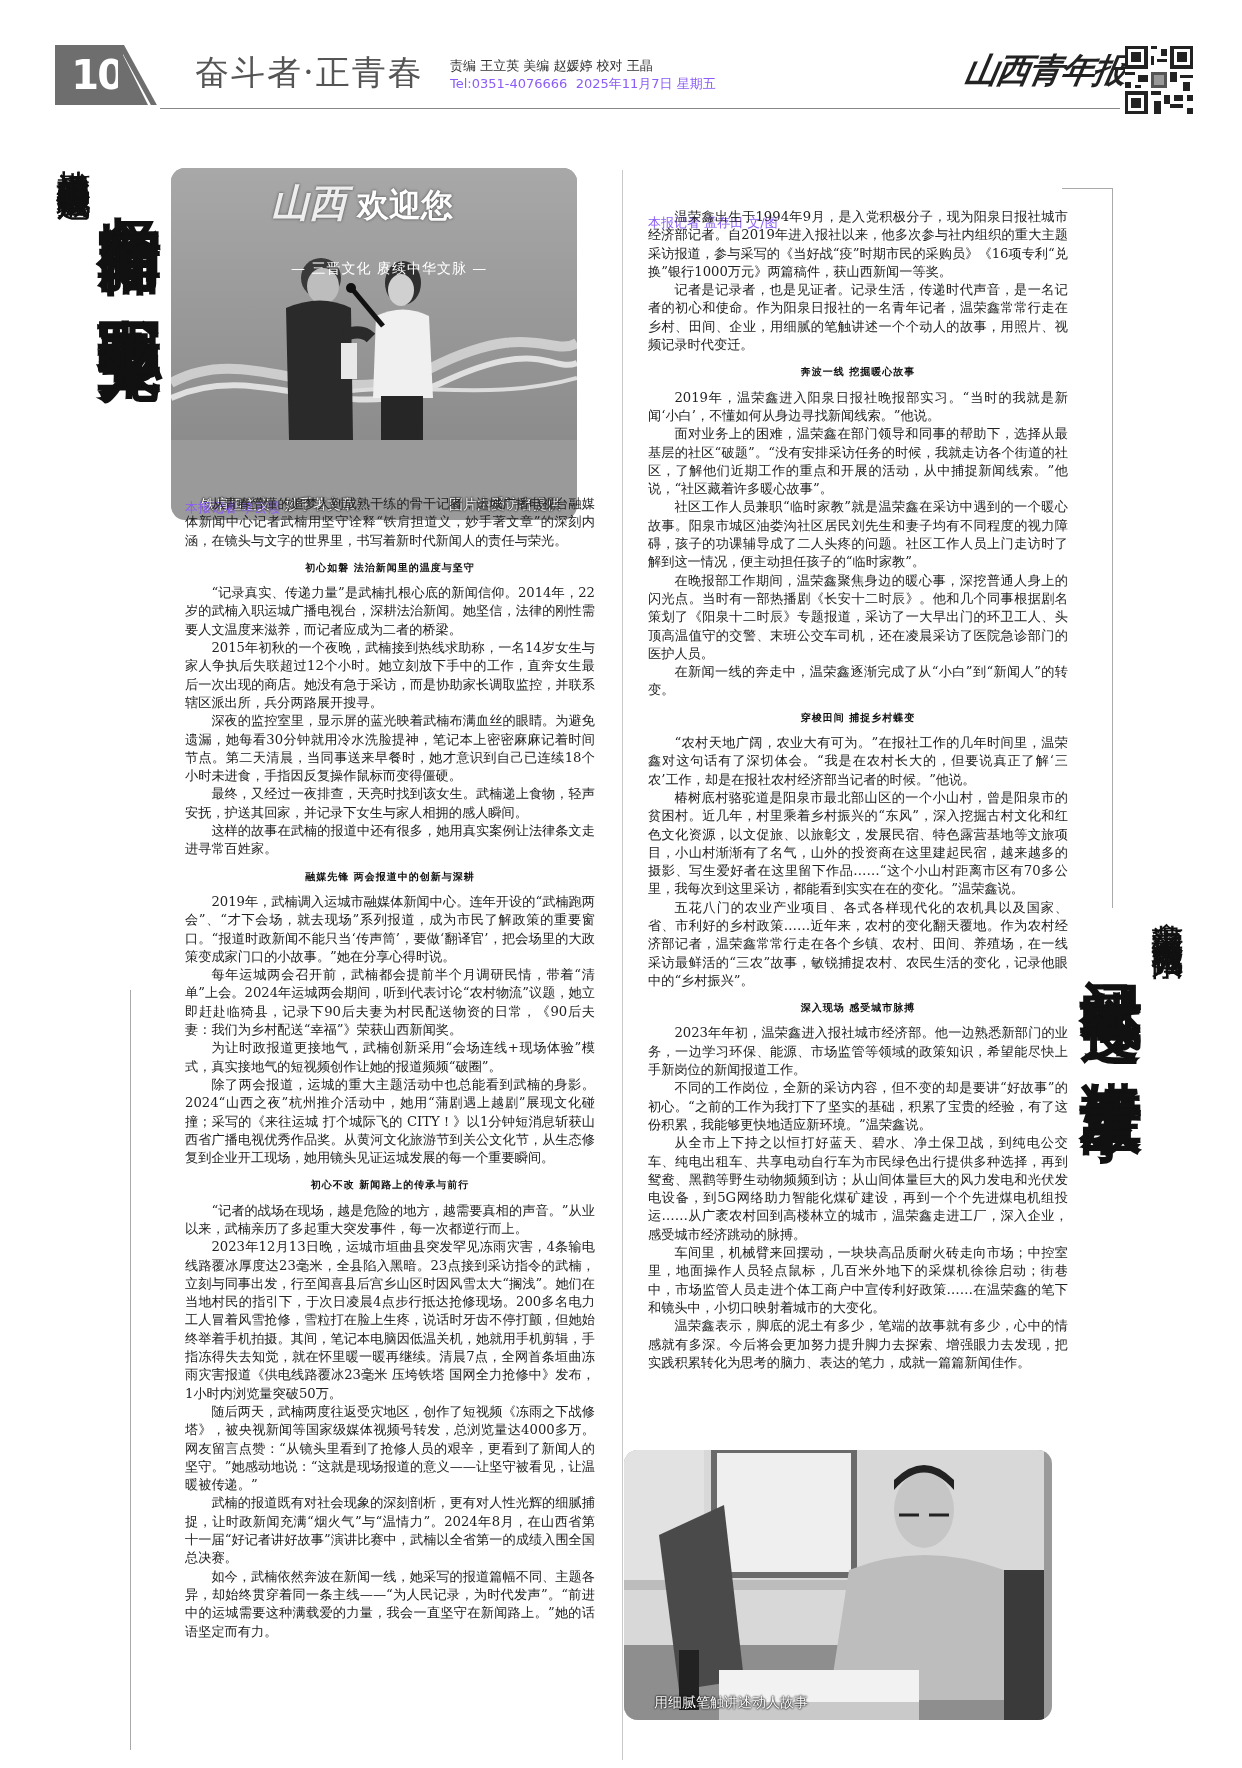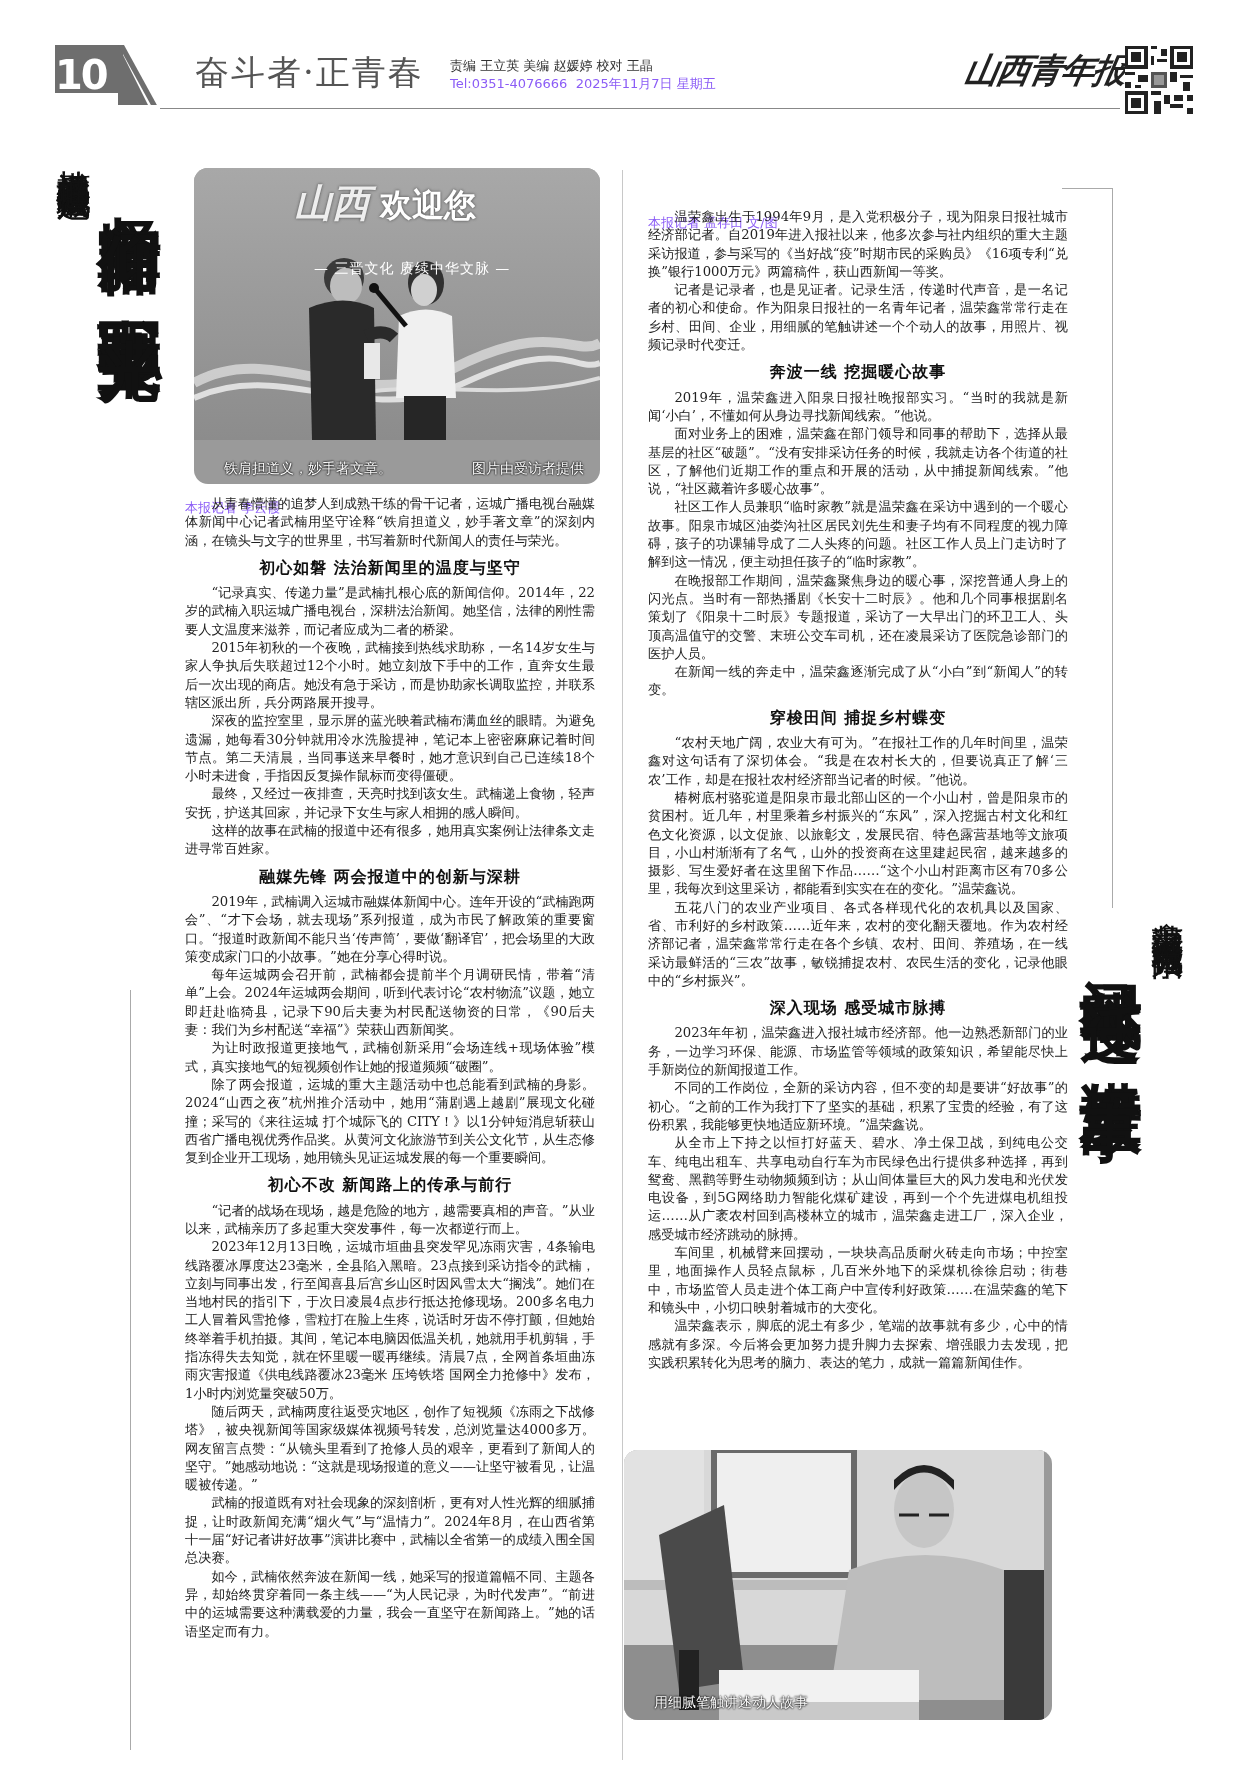--- a/index.html
+++ b/index.html
@@ -1,23 +1,23 @@
 <!DOCTYPE html>
 <html><head>
 <meta charset="utf-8">
 <style>
   html, body { margin:0; padding:0; background:#ffffff; }
   body { width:1242px; height:1768px; position:relative; overflow:hidden; color:#1a1a1a;
          font-family:"DejaVu Serif","Liberation Serif",serif; }
   .abs { position:absolute; }
 
   
-  .page-num { left:55px; top:45px; width:68px; height:48px; background:#6e6e6e; color:#fff;
+  .page-num { left:55px; top:45px; width:68px; height:60px; background:#6e6e6e; color:#fff;
               font-family:"DejaVu Sans","Liberation Sans",sans-serif; font-weight:bold; font-size:40px;
-              line-height:60px; text-align:left; letter-spacing:-2px; }
+              line-height:60px; text-align:right; letter-spacing:-2px; }
   .page-num-slant { left:118px; top:45px; width:40px; height:60px; }
   .section-title { left:175px; top:50px; font-size:34px; color:#555; letter-spacing:2px;
                    font-family:"DejaVu Serif","Liberation Serif",serif;margin-left:20px; }
   .credits { left:450px; top:57px; font-size:13px; color:#333; line-height:18px;
              font-family:"DejaVu Sans","Liberation Sans",sans-serif; }
   .credits .tel { color:#8b5cf6; }
   .logo { left:965px; top:48px; font-size:34px; font-style:italic; font-weight:bold; color:#222;
           font-family:"DejaVu Serif","Liberation Serif",serif; letter-spacing:-2px; transform:skewX(-10deg); }
   .qr { left:1125px; top:45px; width:68px; height:70px; }
   .header-rule { left:160px; top:108px; width:960px; height:1px; background:#888; }
@@ -35,30 +35,30 @@
   .right-head { left:1078px; top:930px; font-size:62px; line-height:66px; font-weight:bold; letter-spacing:4px;
                 font-family:"DejaVu Sans","Liberation Sans",sans-serif; color:#111; }
   .right-vrule { left:1112px; top:188px; width:1px; height:720px; background:#aaa; }
   .right-hrule { left:1062px; top:188px; width:50px; height:1px; background:#aaa; }
 
   .col-divider { left:622px; top:170px; width:1px; height:1590px; background:#c8c8c8; }
 
   
   .col { font-size:13.2px; line-height:18.3px; color:#222; text-align:justify; }
   .col p { margin:0; text-indent:2em; }
-  .col h3 { margin:9px 0 7px 0; font-size:16px; font-weight:bold; text-align:center; letter-spacing:1px;
+  .col h3 { margin:9px 0 7px 0; font-size:10px; font-weight:bold; text-align:center; letter-spacing:1px;
             font-family:"DejaVu Sans","Liberation Sans",sans-serif; color:#111; }
   .byline { font-family:"DejaVu Sans","Liberation Sans",sans-serif; font-size:13px; color:#8b5cf6;margin-top:44px; }
 
   .left-col { left:185px; top:495px; width:410px; }
   .right-col { left:648px; top:208px; width:420px; }
 
   
   .photo { border-radius:14px; overflow:hidden; background:#9a9a9a; }
-  .photo1 { left:194px; top:168px; width:406px; height:316px;text-align:center; }
+  .photo1 { left:171px; top:168px; width:406px; height:352px;text-align:center; }
   .photo2 { left:624px; top:1450px; width:428px; height:270px; }
   .caption { position:absolute; bottom:6px; font-size:14px; color:#fff;
              font-family:"DejaVu Sans","Liberation Sans",sans-serif; text-shadow:0 0 2px #000,0 0 2px #000;margin-left:14px; }
   .photo-title { position:absolute; left:100px; top:10px; font-size:32px; color:#fff; font-weight:bold;
                  font-family:"DejaVu Sans","Liberation Sans",sans-serif; text-shadow:0 0 3px #444; }
   .photo-title .calli { font-family:"DejaVu Serif","Liberation Serif",serif; font-style:italic; font-size:38px; color:#eee; margin-right:10px; }
   .photo-slogan { position:absolute; left:120px; top:92px; font-size:14px; color:#fff; letter-spacing:1px;
                   font-family:"DejaVu Sans","Liberation Sans",sans-serif; }
 </style>
 </head>

